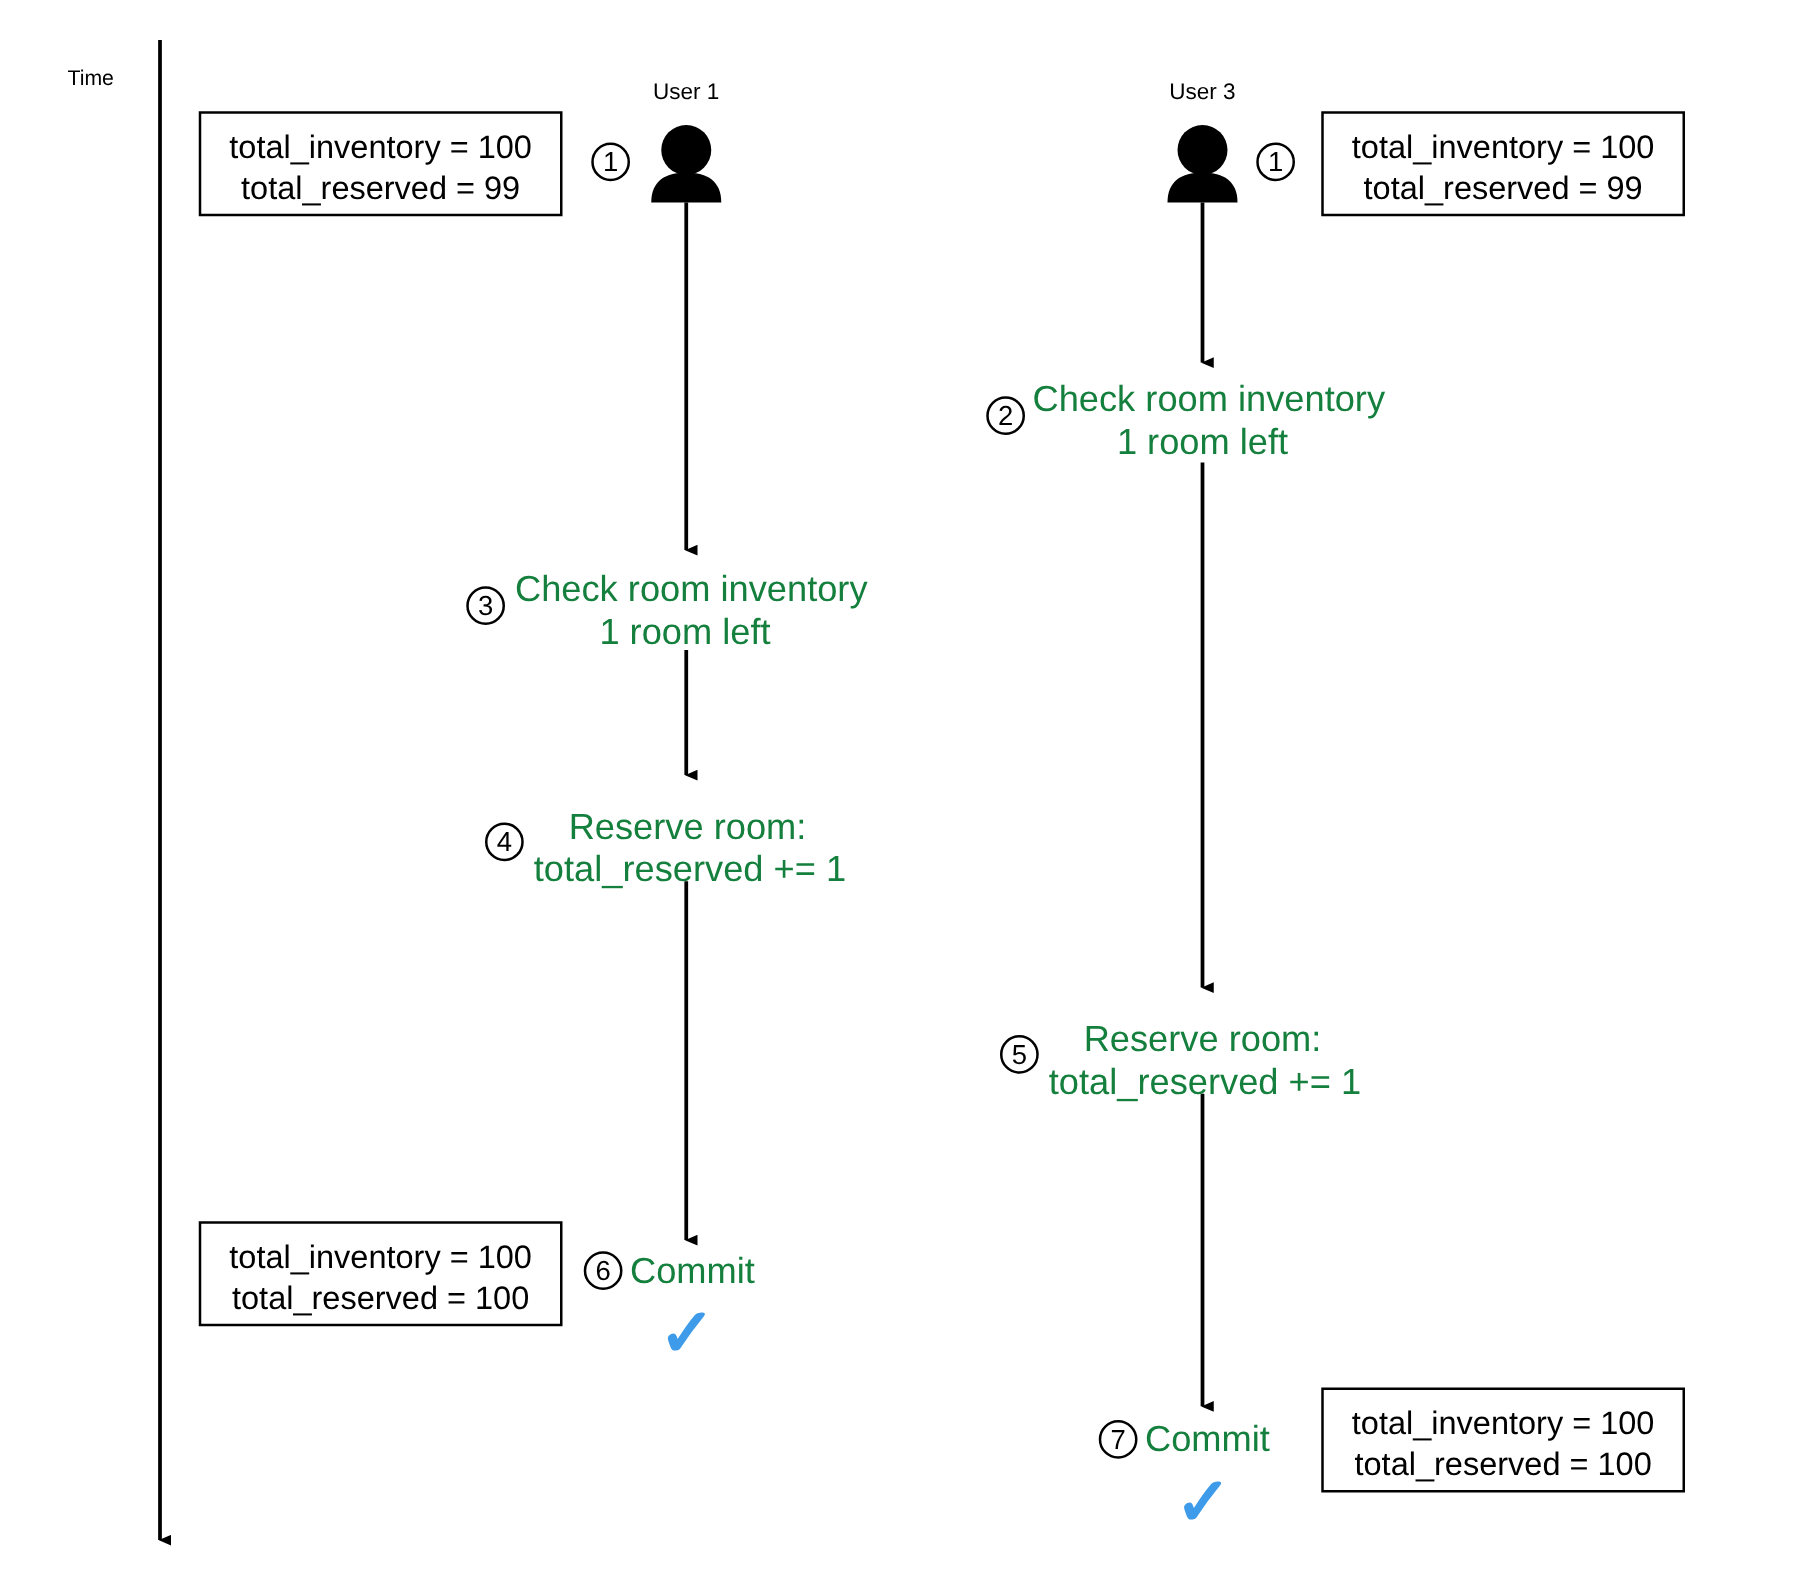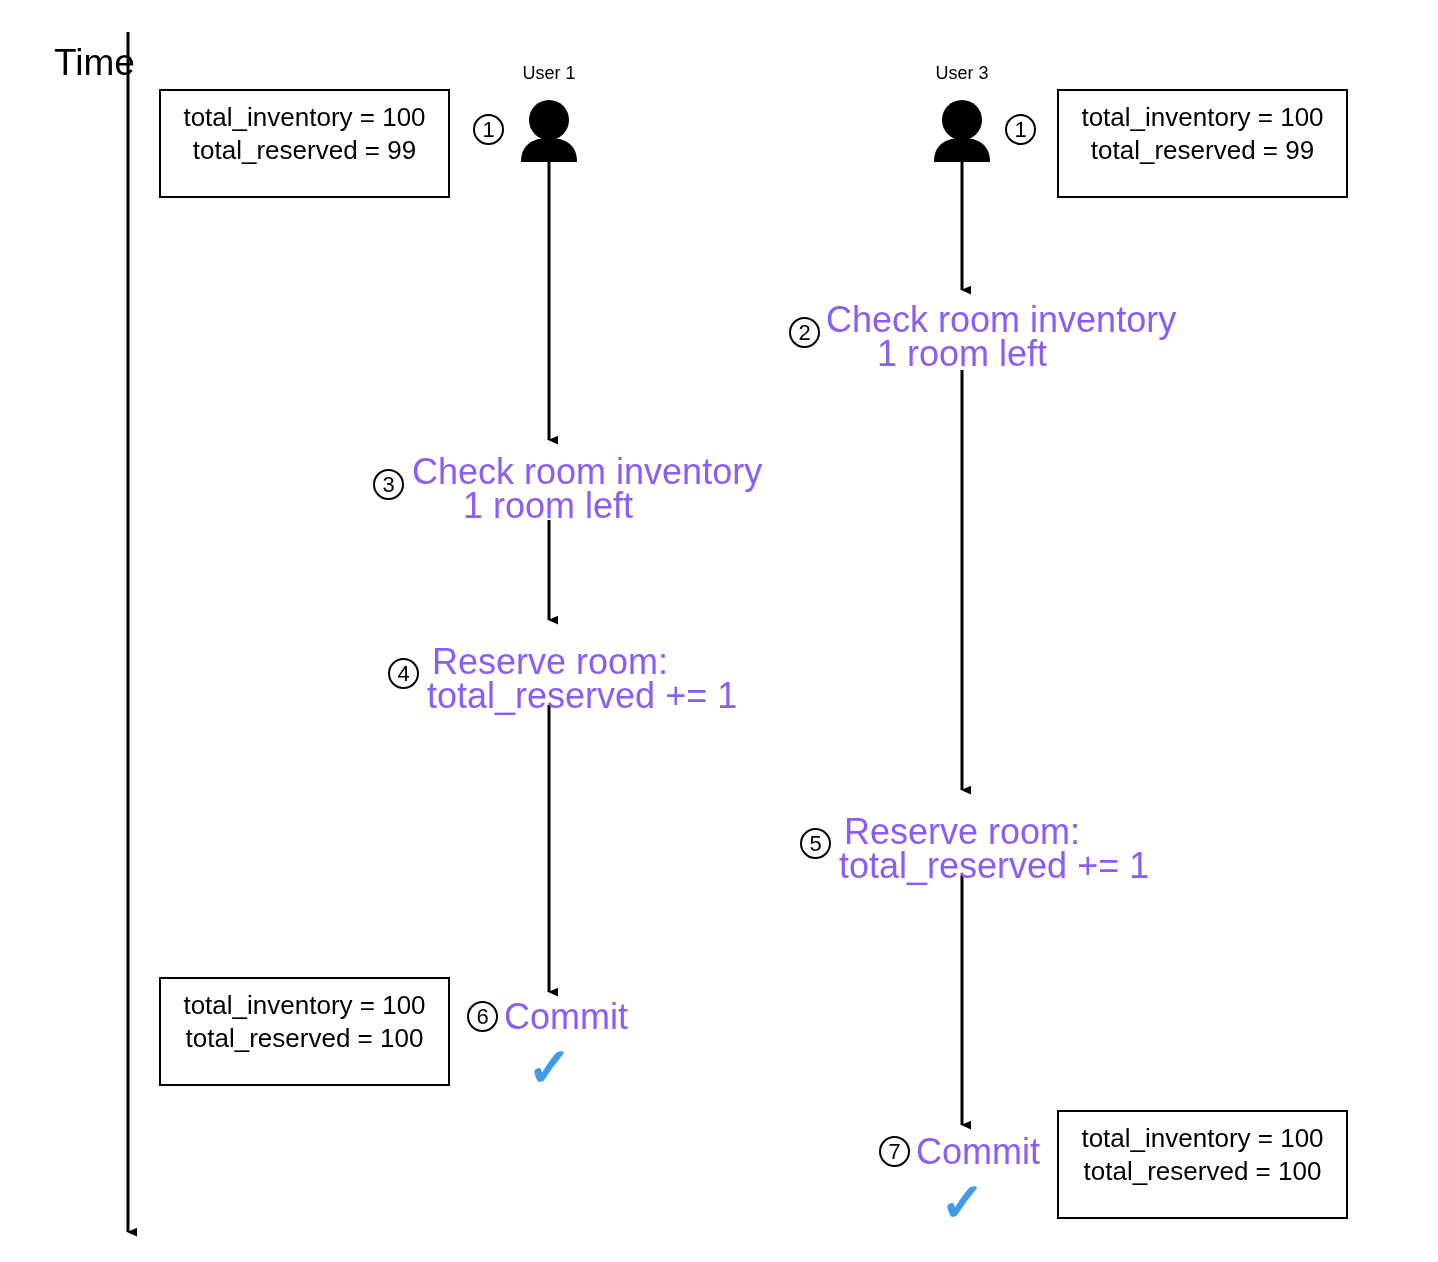--- a/index.html
+++ b/index.html
@@ -22,49 +22,49 @@
     position: absolute;
     left: 0;
     top: 0;
     width: 1438px;
     height: 1262px;
   }
   .abs {
     position: absolute;
   }
   .axis-label {
-    font-size: 37px;
+    font-size: 17px;
     line-height: 30px;
     white-space: nowrap;
   }
   .actor-label {
     font-size: 18px;
     line-height: 30px;
     text-align: center;
     white-space: nowrap;
   }
   .state-box {
     border: 2.5px solid #000000;
     background: #ffffff;
     box-sizing: border-box;
-    padding: 10px 14px 29px 14px;
+    padding: 10px 14px 4px 14px;
     text-align: center;
   }
   .state-line {
     font-size: 26px;
     line-height: 33px;
     white-space: nowrap;
     color: #000000;
   }
   .step-text {
-    font-size: 36px;
+    font-size: 29px;
     line-height: 34px;
     text-align: center;
     white-space: nowrap;
-    color: #8b5cf6;
+    color: #15803d;
   }
   .step-num {
     width: 31px;
     height: 31px;
     border: 2px solid #000000;
     border-radius: 50%;
     box-sizing: border-box;
     font-size: 22px;
     line-height: 27px;
     text-align: center;

